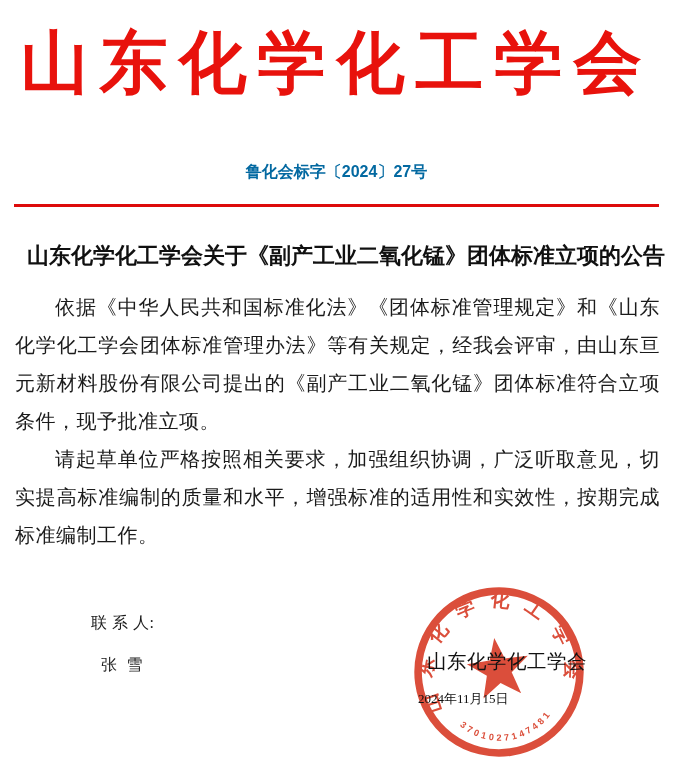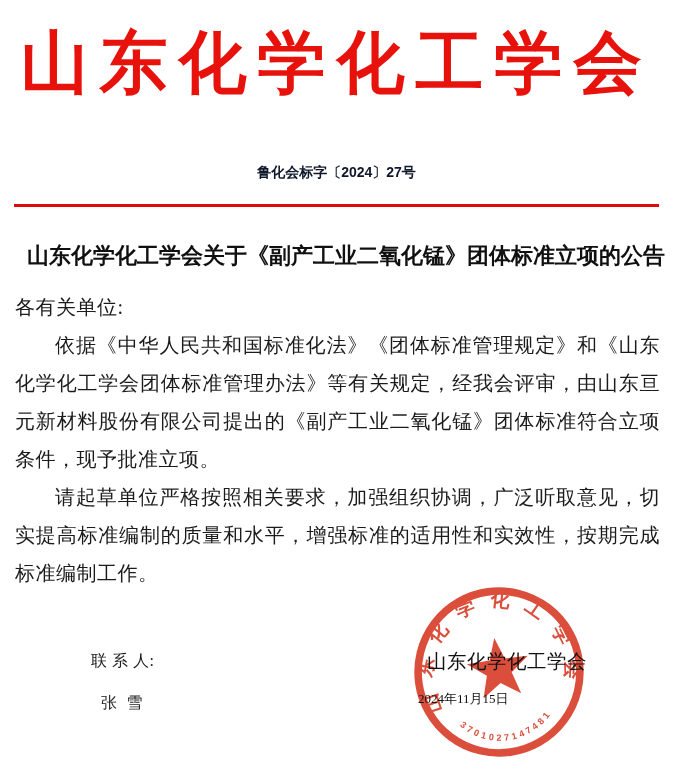--- a/index.html
+++ b/index.html
@@ -18,23 +18,23 @@
     font-size: 68px; line-height: 90px;
     font-weight: 900;
     letter-spacing: 11px;
     white-space: nowrap;
     font-family: "Liberation Serif", "DejaVu Serif", serif;
   }
 
   .doc-number {
     position: absolute; top: 160px; left: 0; right: 0;
     text-align: center;
-    font-size: 14px; line-height: 24px;
+    font-size: 16px; line-height: 24px;
     font-weight: bold;
-    color: #0f172a;
+    color: #0369a1;
     font-family: "Liberation Sans", "DejaVu Sans", sans-serif;
   }
 
   .red-rule {
     position: absolute; top: 204px; left: 14px; right: 14px;
     height: 3px;
   }
 
   .notice-heading {
     position: absolute; top: 241px; left: 8px; right: 8px;
@@ -85,21 +85,20 @@
 
   <div class="letterhead-title" id="letterheadTitle" style="color: rgb(232, 18, 12);">山东化学化工学会</div>
 
   <div class="doc-number">鲁化会标字〔2024〕27号</div>
 
   <div class="red-rule" id="redRule" style="background: rgb(221, 11, 11);"></div>
 
   <div class="notice-heading">山东化学化工学会关于《副产工业二氧化锰》团体标准立项的公告</div>
 
   <div class="document-body">
-    <div class="salutation">各有关单位:</div>
     <p class="para">依据《中华人民共和国标准化法》《团体标准管理规定》和《山东化学化工学会团体标准管理办法》等有关规定，经我会评审，由山东亘元新材料股份有限公司提出的《副产工业二氧化锰》团体标准符合立项条件，现予批准立项。</p>
     <p class="para">请起草单位严格按照相关要求，加强组织协调，广泛听取意见，切实提高标准编制的质量和水平，增强标准的适用性和实效性，按期完成标准编制工作。</p>
 
     <div class="contacts">
       <div class="contact-row">
         <span class="contact-label">联 系 人:</span>
         <span class="contact-value">张  雪</span>
       </div>
       <div class="contact-row">
         

